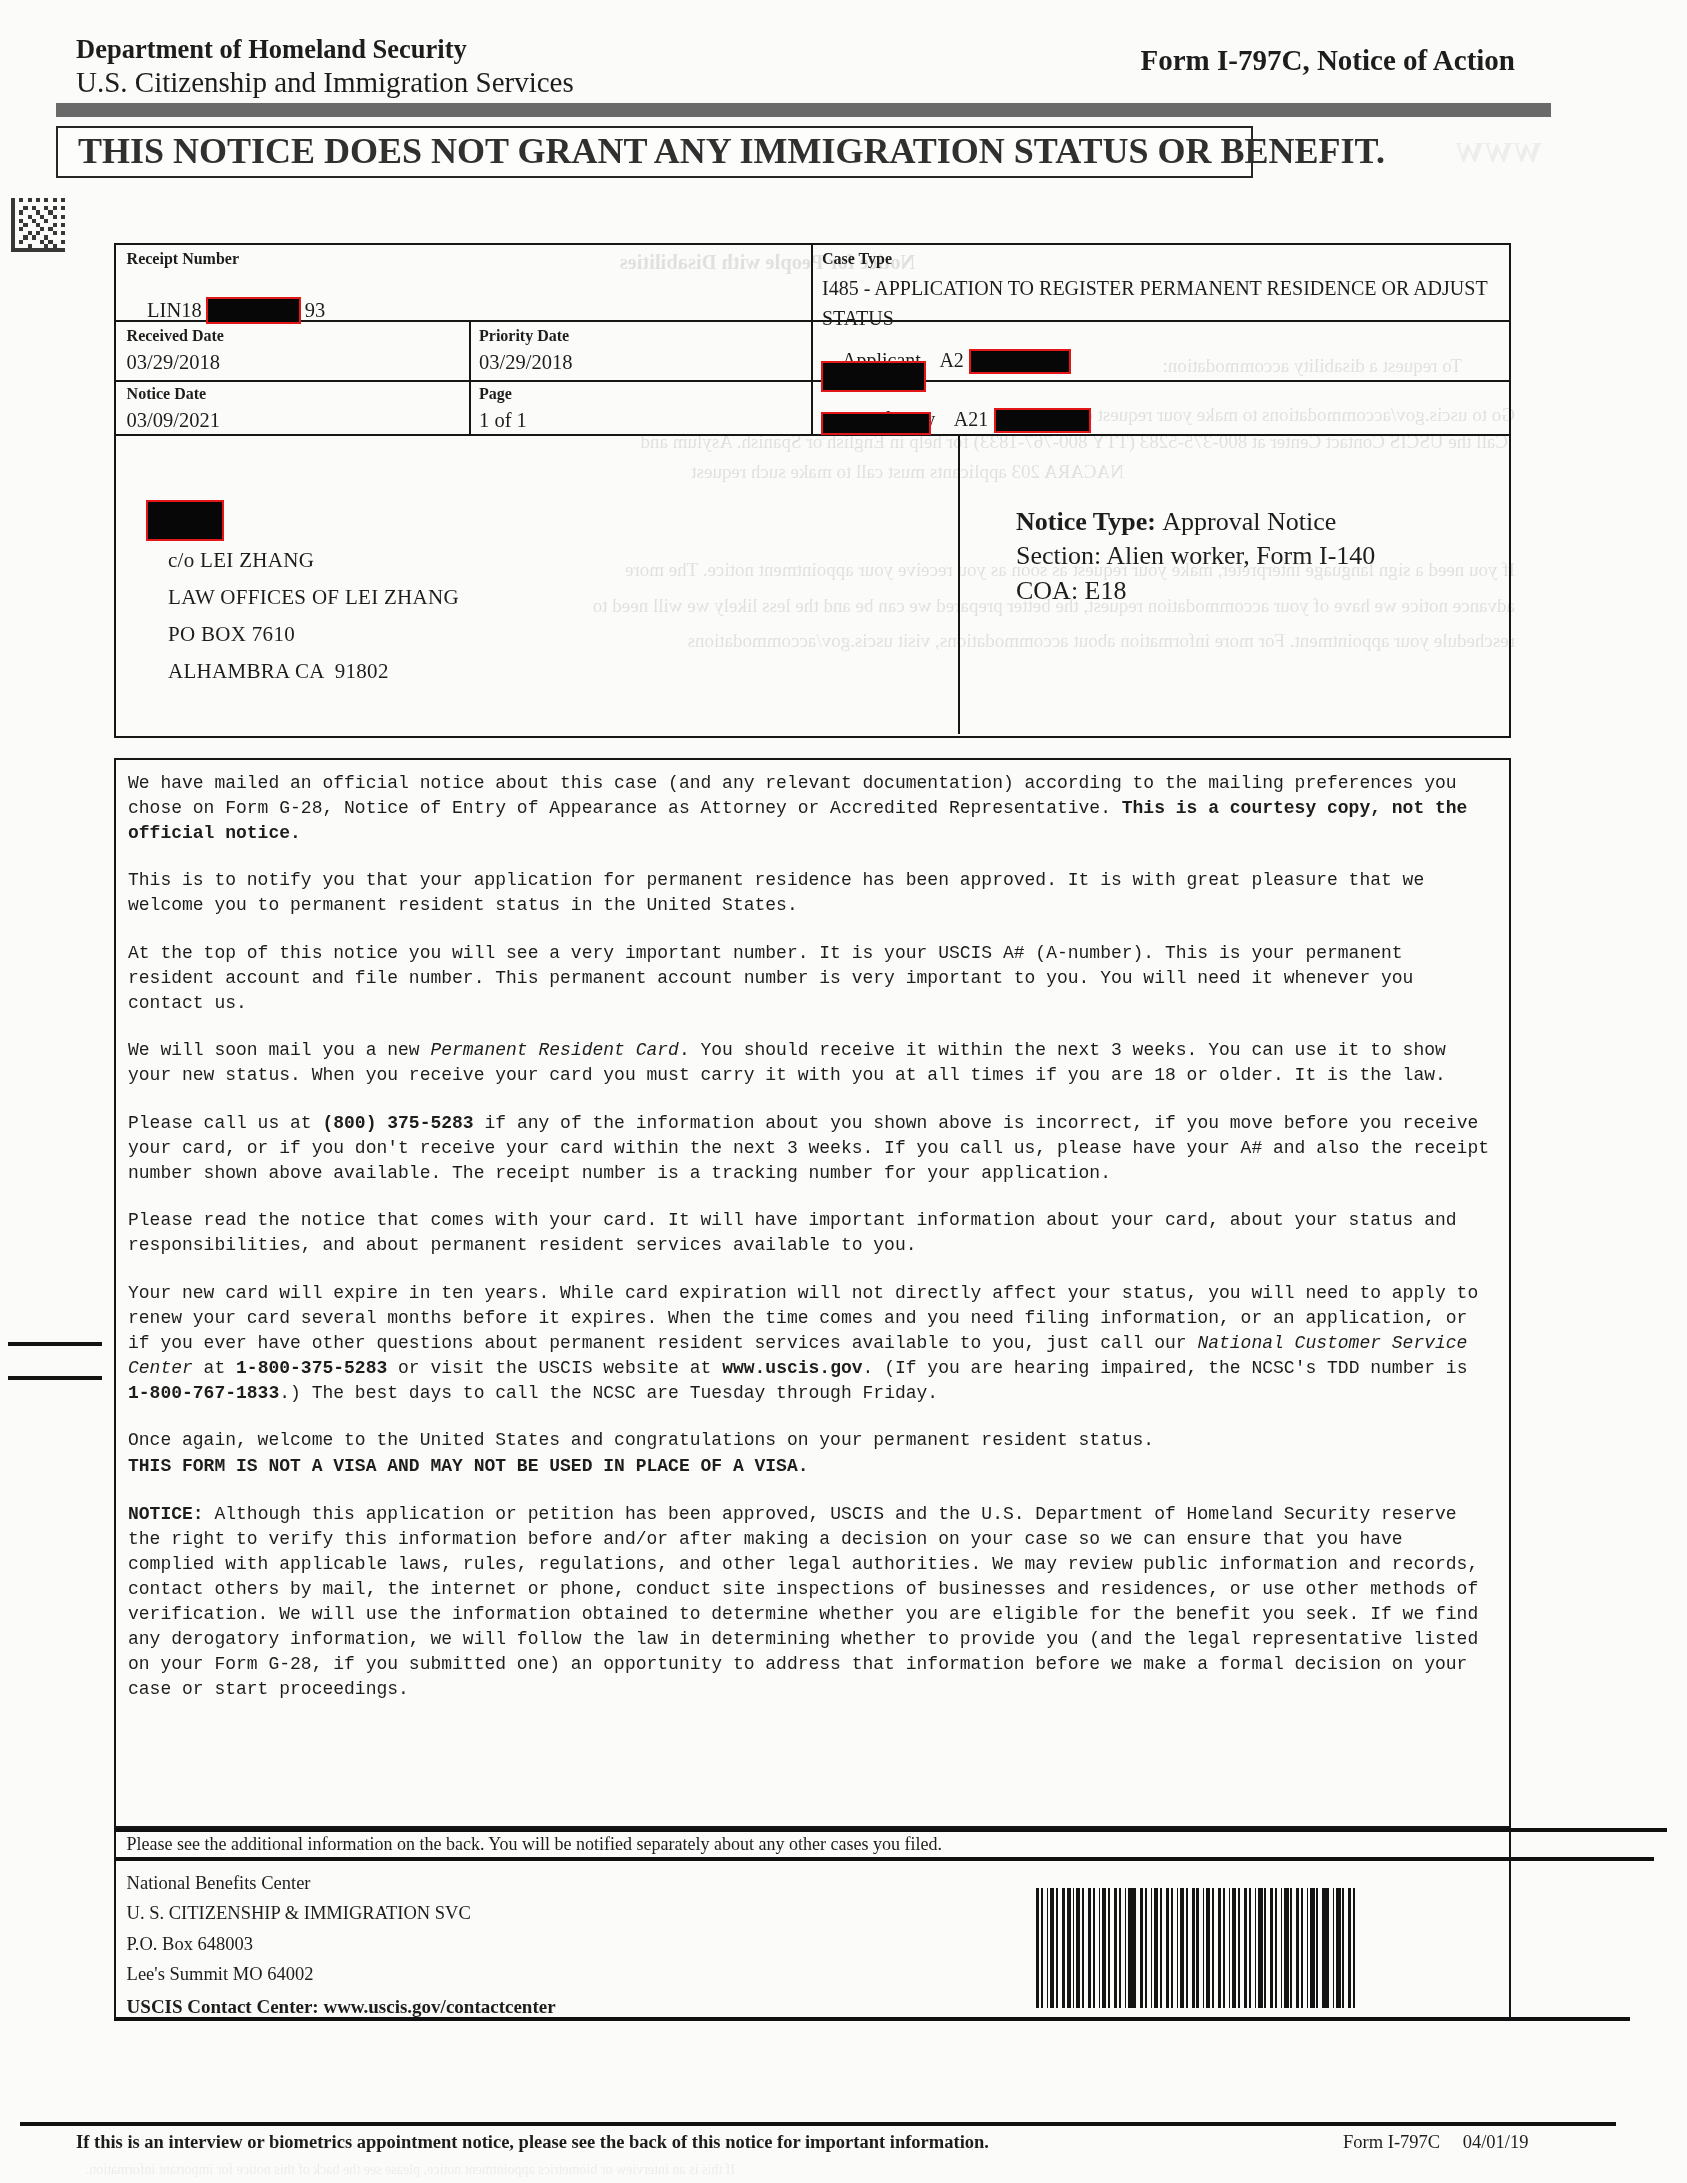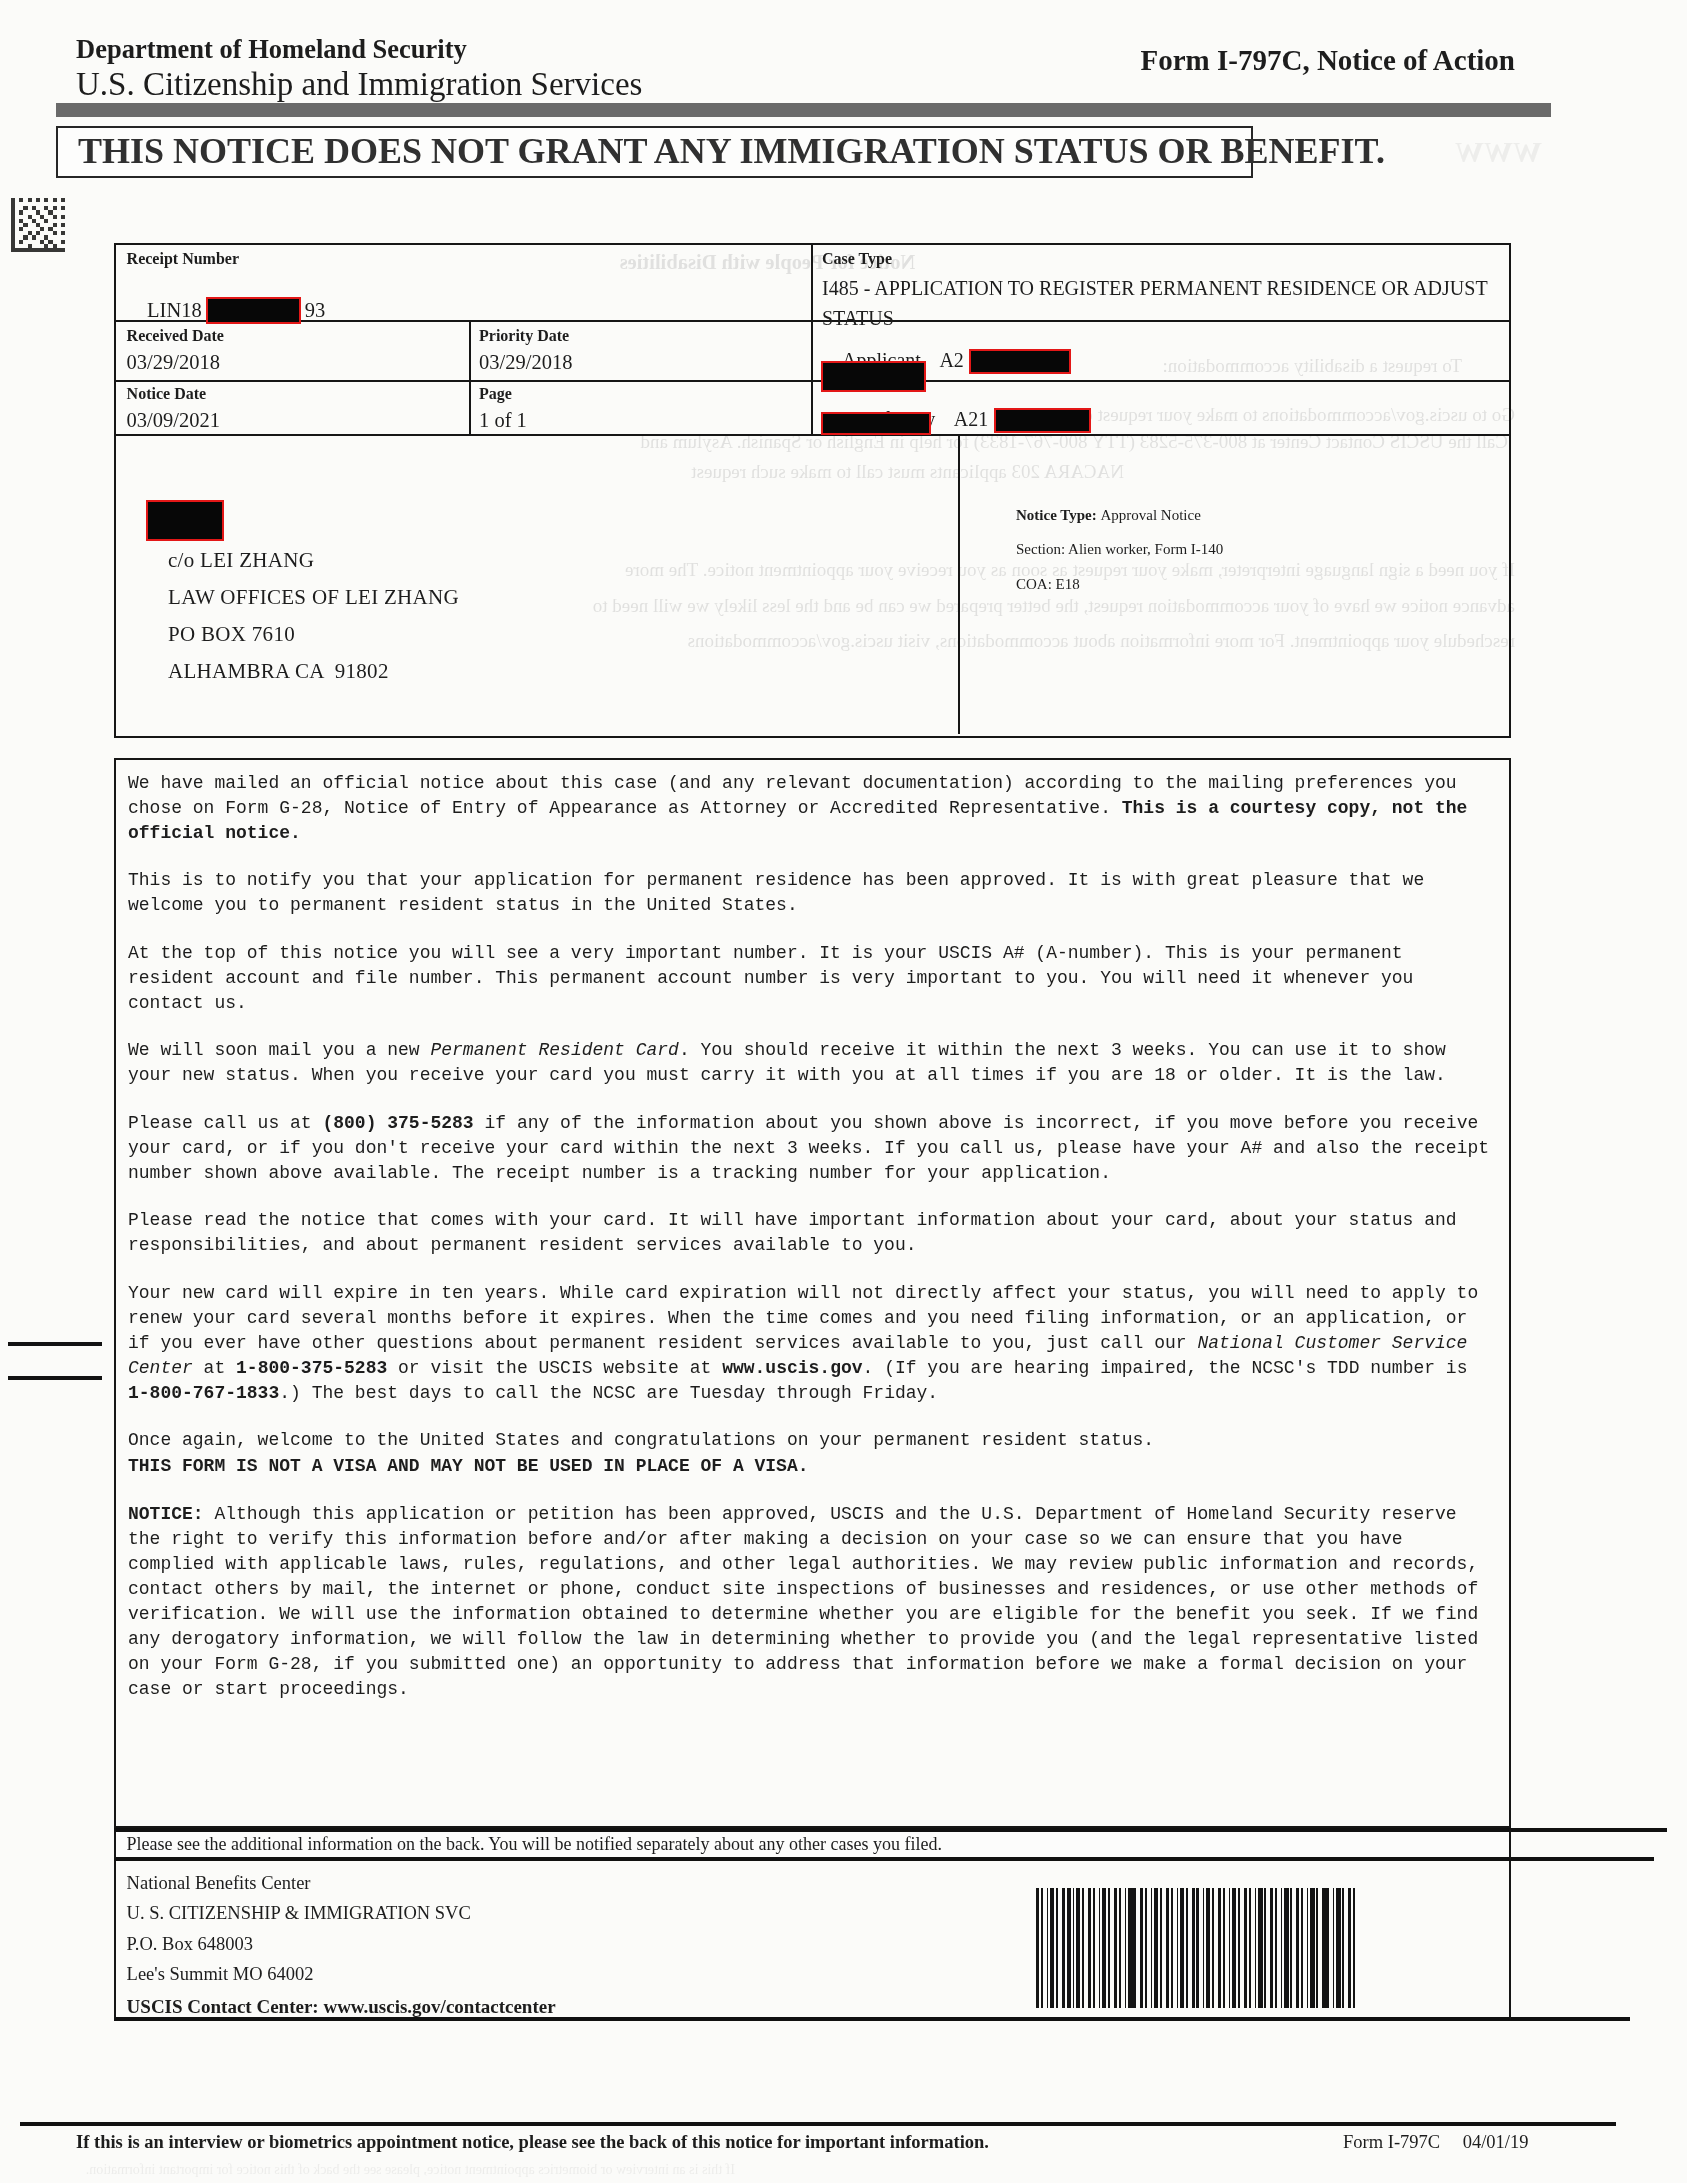--- a/index.html
+++ b/index.html
@@ -7,42 +7,42 @@
   body{
     width:1687px;height:2183px;position:relative;overflow:hidden;
     background:#fbfbf9;color:#1d1d1d;
     font-family:"Liberation Serif","DejaVu Serif",serif;
   }
   .abs{position:absolute;}
   .b{font-weight:bold;}
   .i{font-style:italic;}
   
   .agency1{left:76px;top:34px;font-size:26.5px;font-weight:bold;}
-  .agency2{left:76px;top:66px;font-size:33px;}
+  .agency2{left:76px;top:66px;font-size:29px;}
   .formtitle{left:953px;top:44px;width:562px;text-align:right;font-size:29px;font-weight:bold;}
   .graybar{left:56px;top:103px;width:1495px;height:14px;background:#6a6a6a;}
   .banner{
     left:56px;top:126px;width:1197px;height:52px;box-sizing:border-box;
     border:2.6px solid #262626;background:#fdfdfc;
     font-size:36px;font-weight:bold;color:#303030;line-height:46px;padding-left:20px;
     letter-spacing:0px;white-space:nowrap;
   }
   .dmx{left:10.6px;top:198px;width:54px;height:54px;}
   
   .tbl{left:114px;top:243px;width:1397px;height:495px;box-sizing:border-box;border:2.6px solid #161616;background:transparent;}
   .hline{position:absolute;left:0;height:2px;background:#161616;width:100%;}
   .vline{position:absolute;top:0;width:2px;background:#161616;}
   .tlabel{position:absolute;font-size:16px;font-weight:bold;}
   .tval{position:absolute;font-size:20.5px;white-space:pre-wrap;}
   .redact{background:#070707;border:2.6px solid #e31717;box-sizing:content-box;}
   .redact.inline{display:inline-block;vertical-align:-6.6px;}
   .anum{margin-left:18.5px;margin-right:5.3px;}
   
   .addrline{position:absolute;font-size:21px;letter-spacing:0.3px;white-space:pre-wrap;}
-  .ntline{position:absolute;font-size:15px;white-space:pre;}
+  .ntline{position:absolute;font-size:26px;white-space:pre;}
   
   .bodybox{
     left:114px;top:758px;width:1397px;height:1070px;box-sizing:border-box;
     border:2.6px solid #161616;padding:10.6px 10.6px 0 12px;
     font-size:18px;line-height:25px;
   }
   .bodybox p{margin:0 0 22.5px 0;font-family:Liberation Mono, monospace;}
   .bodybox p.tight{margin-bottom:0;}
   .bodybox p.visa{margin:1.3px 0 22.5px 0;}
   .hdg{font-weight:bold;text-decoration:underline;}

